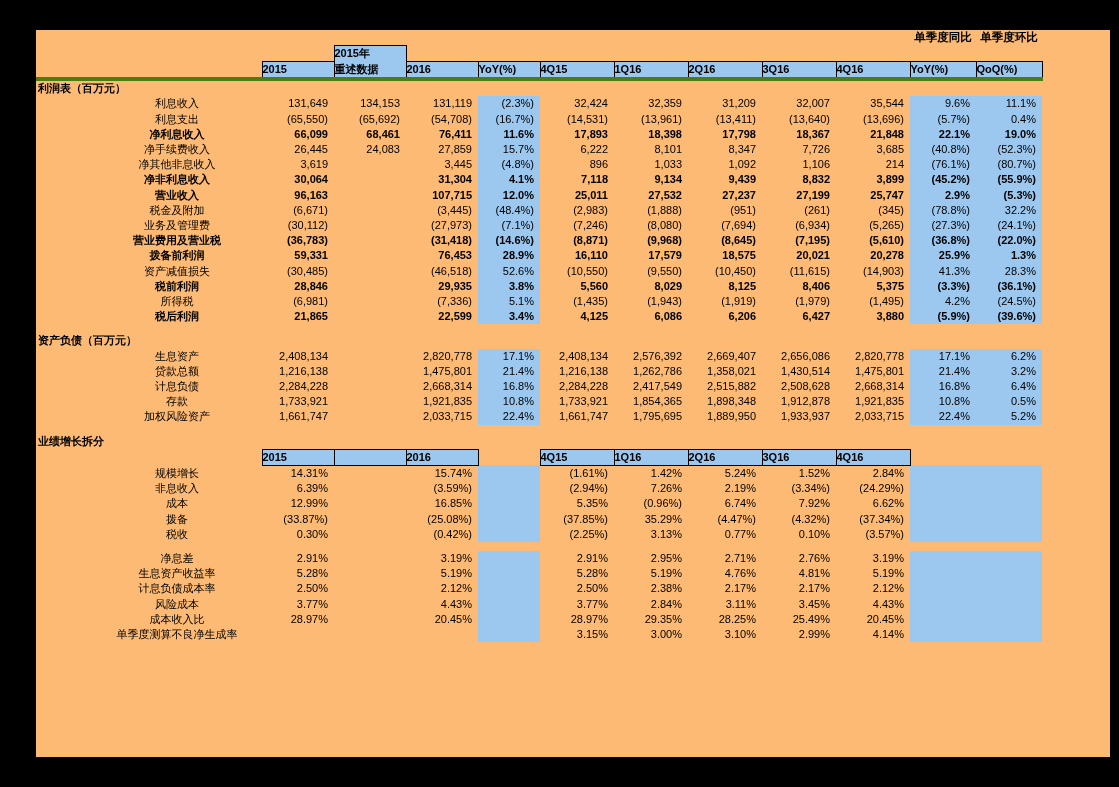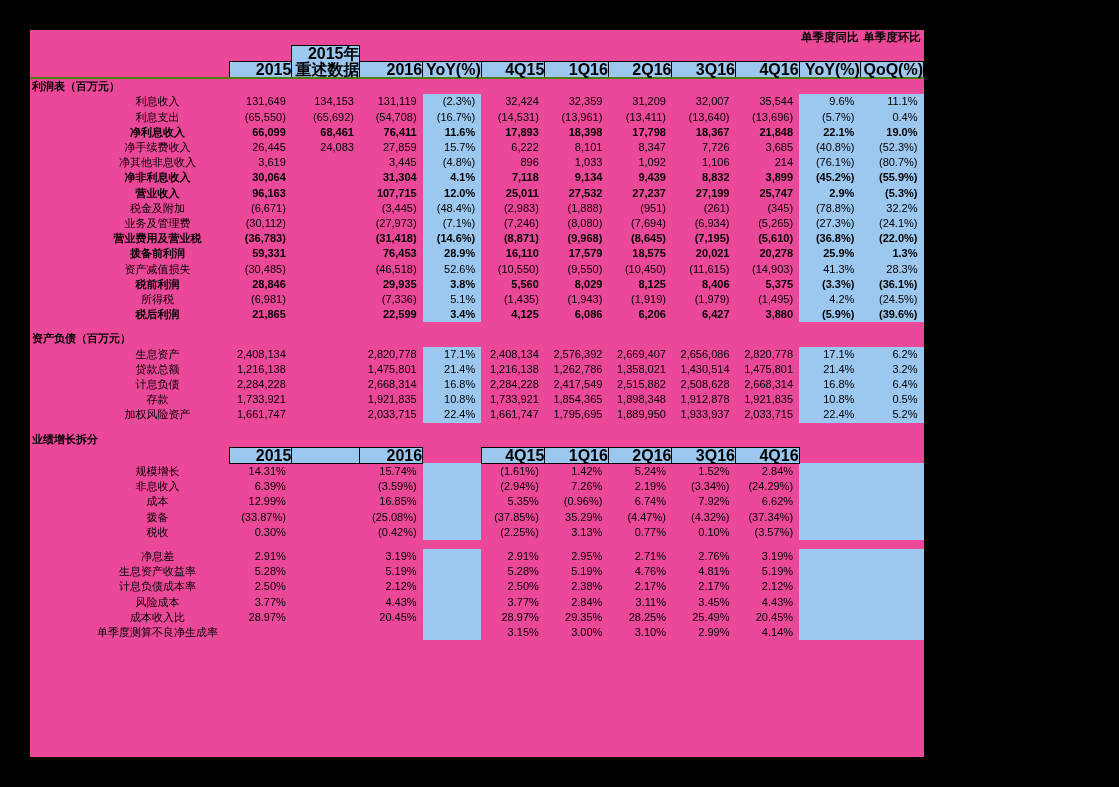--- a/index.html
+++ b/index.html
@@ -1,31 +1,31 @@
 <!DOCTYPE html>
 <html><head>
 <meta charset="utf-8">
 <style>
   html,body{margin:0;padding:0;background:#000;}
   body{width:1119px;height:787px;overflow:hidden;font-family:"Liberation Sans",sans-serif;}
   #sheet{
-    position:absolute;left:30px;top:30px;width:894px;height:727px;
-    background:#ec4899;overflow:hidden;
+    position:absolute;left:36px;top:30px;width:1074px;height:727px;
+    background:#fdba74;overflow:hidden;
   }
   table{border-collapse:collapse;table-layout:fixed;font-size:11px;color:#000;}
   td{padding:0;vertical-align:bottom;white-space:nowrap;line-height:15.2px;height:15.2px;}
   .lbl{text-align:center;padding-left:2px;}
   .num{text-align:right;padding-right:6px;}
   .ctr{text-align:center;}
   .bold{font-weight:bold;}
-  .hdr-blue{background:#9cc7ee;font-weight:bold;text-align:right;border:1px solid #000;font-size:16px;}
+  .hdr-blue{background:#9cc7ee;font-weight:bold;text-align:left;border:1px solid #000;font-size:11px;}
   .fill{background:#9cc7ee;}
   .sect{font-weight:bold;text-align:left;padding-left:2px;}
   .indent{padding-left:56px;}
-  .topline{border-top:2px solid #4d7c0f;}
+  .topline{border-top:4px solid #4d7c0f;}
   .col-lbl{width:226px;}
   .col-n{width:72px;}
   .col-yoy{width:62px;}
   .col-q{width:74px;}
   .col-r{width:66px;}
   .hdrtop{font-weight:bold;font-size:11.5px;text-align:center;}
 </style>
 </head>
 <body>
 

